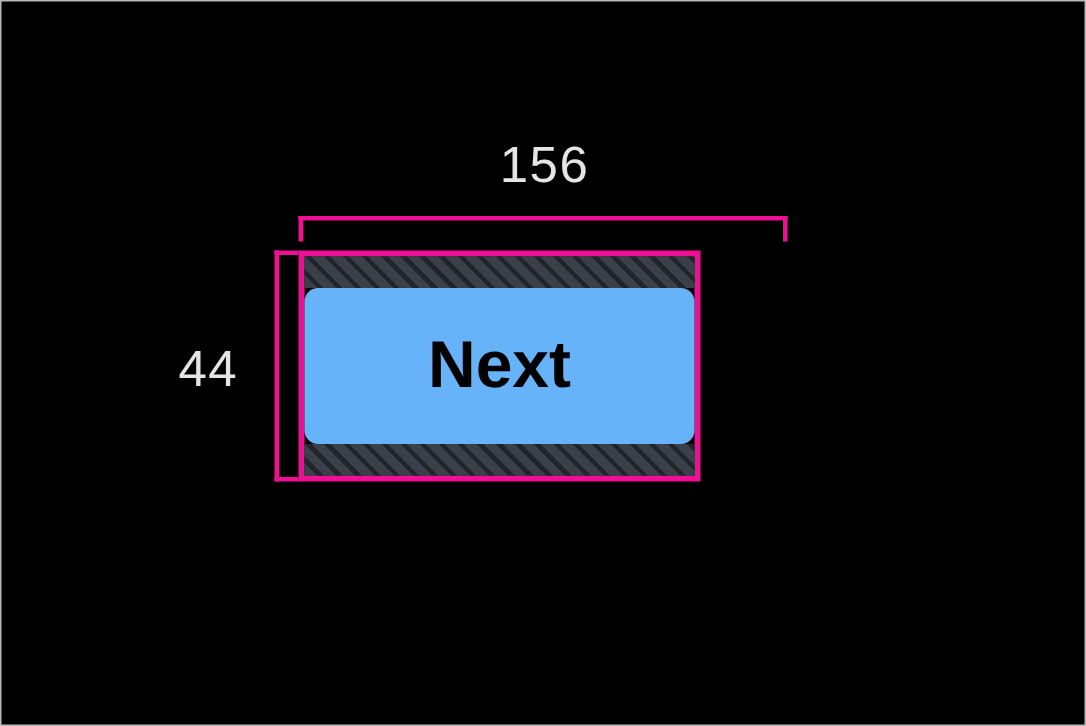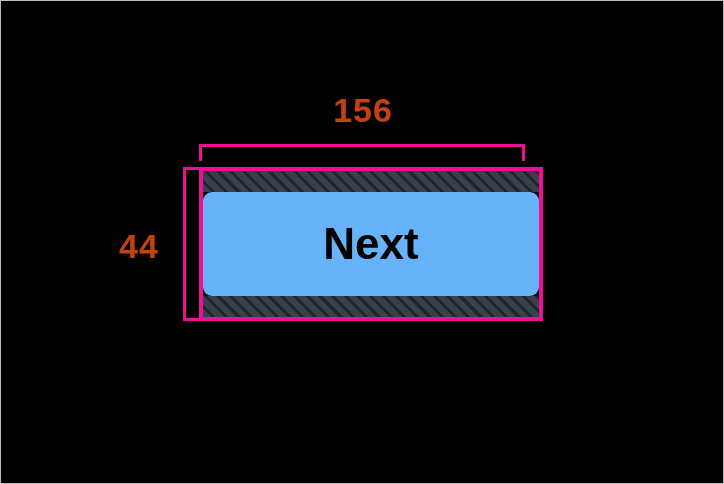--- a/index.html
+++ b/index.html
@@ -15,23 +15,23 @@
     background: #000000;
     box-sizing: border-box;
     border: 1px solid #b9b9b9;
     overflow: hidden;
     font-family: "Liberation Sans", "DejaVu Sans", sans-serif;
   }
 
   
   .dim-label {
     position: absolute;
-    color: #c2410c;
+    color: #e5e5e5;
     font-family: "Liberation Sans", "DejaVu Sans", sans-serif;
-    font-weight: 700;
+    font-weight: 400;
     white-space: nowrap;
     line-height: 1;
     user-select: none;
   }
 
   #width-label {
     left: 0;
     top: 92px;
     width: 724px;
     text-align: center;
@@ -75,21 +75,21 @@
     border-bottom: 3px solid #ef0f94;
     box-sizing: border-box;
     pointer-events: none;
   }
 
   
   #element-box {
     position: absolute;
     left: 198px;
     top: 166px;
-    width: 344px;
+    width: 268px;
     height: 154px;
     box-sizing: border-box;
     border: 4px solid #ef0f94;
     background: #000000;
   }
 
   #element-inner {
     position: absolute;
     left: 0;
     top: 0;

